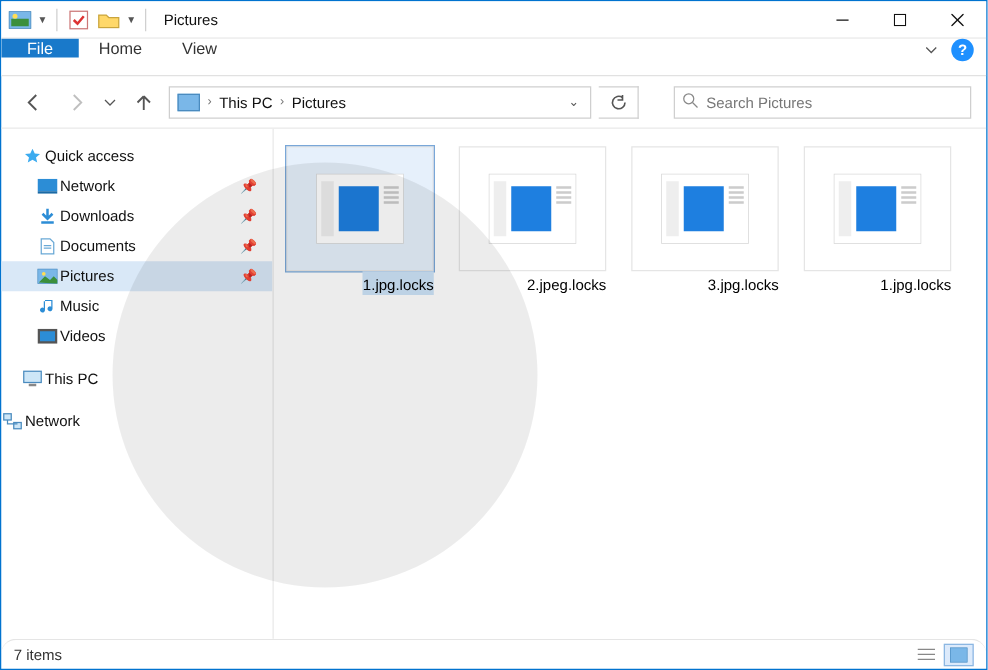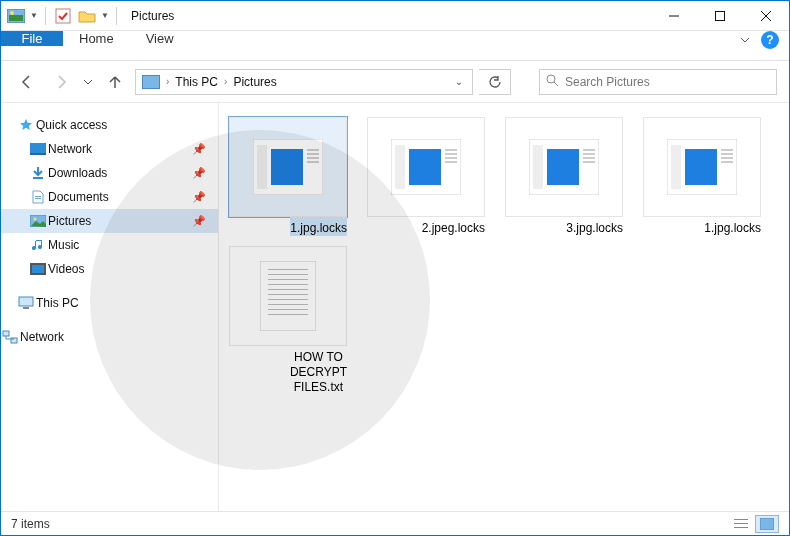--- a/index.html
+++ b/index.html
@@ -49,21 +49,21 @@
 
 .filepane { flex: 1; padding: 14px 10px; overflow: auto; }
 .grid { display: flex; flex-wrap: wrap; gap: 10px 20px; align-content: flex-start; }
 .item { width: 118px; display: flex; flex-direction: column; align-items: flex-end; }
 .item.selected .thumb { outline: 1px solid #79a7d8; background:#e6f0fb; }
 .item .lbl { text-align: center; padding-top: 4px; line-height: 1.25; word-break: break-word; white-space: pre-wrap; }
 .item.selected .lbl { background:#cde3f8; }
 .thumb { width: 118px; height: 100px; border: 1px solid #e5e5e5; display:flex; align-items:center; justify-content:center; background:#fff;}
 
 
-.status { height: 24px; border-top: 1px solid #e5e5e5; display: flex; align-items: center; padding: 0 10px; font-size: 12px; color:#333; }
+.status { height: 24px; border-top: 1px solid #e5e5e5; display: flex; align-items: center; padding: 0 10px; font-size: 12px; color:#333;border-radius:12px; }
 .status .spacer { flex:1; }
 .view-btn { width: 24px; height: 18px; border: 1px solid transparent; margin-left: 2px; display:flex; align-items:center; justify-content:center;}
 .view-btn.active { border-color:#8cb7e2; background:#dceafb; }
 
 
 .watermark { position: absolute; z-index: 0; pointer-events: none; opacity: 0.07; }
 </style>
 </head>
 <body>
 
@@ -325,40 +325,20 @@
               <rect x="4" y="6" width="10" height="44" fill="#eee"></rect>
               <rect x="18" y="10" width="32" height="36" fill="#1e7fe0"></rect>
               <rect x="54" y="10" width="12" height="2" fill="#ccc"></rect>
               <rect x="54" y="14" width="12" height="2" fill="#ccc"></rect>
               <rect x="54" y="18" width="12" height="2" fill="#ccc"></rect>
               <rect x="54" y="22" width="12" height="2" fill="#ccc"></rect>
             </svg>
           </div>
           <div class="lbl">1.jpg.locks</div>
         </div>
-        <div class="item">
-          <div class="thumb">
-            <svg width="56" height="70">
-              <rect width="56" height="70" fill="#fff" stroke="#c8c8c8"></rect>
-              <rect x="8" y="8" width="40" height="1" fill="#bbb"></rect>
-              <rect x="8" y="13" width="40" height="1" fill="#bbb"></rect>
-              <rect x="8" y="18" width="40" height="1" fill="#bbb"></rect>
-              <rect x="8" y="23" width="40" height="1" fill="#bbb"></rect>
-              <rect x="8" y="28" width="40" height="1" fill="#bbb"></rect>
-              <rect x="8" y="33" width="40" height="1" fill="#bbb"></rect>
-              <rect x="8" y="38" width="40" height="1" fill="#bbb"></rect>
-              <rect x="8" y="43" width="40" height="1" fill="#bbb"></rect>
-              <rect x="8" y="48" width="40" height="1" fill="#bbb"></rect>
-              <rect x="8" y="53" width="40" height="1" fill="#bbb"></rect>
-            </svg>
-          </div>
-          <div class="lbl">HOW TO
-DECRYPT
-FILES.txt</div>
-        </div>
       </div>
   </div>
 </div>
 
 <div class="status">
   <span>7 items</span>
   <span class="spacer"></span>
   <span class="view-btn">
       <svg width="14" height="12">
         <rect y="1" width="14" height="1" fill="#888"></rect>

